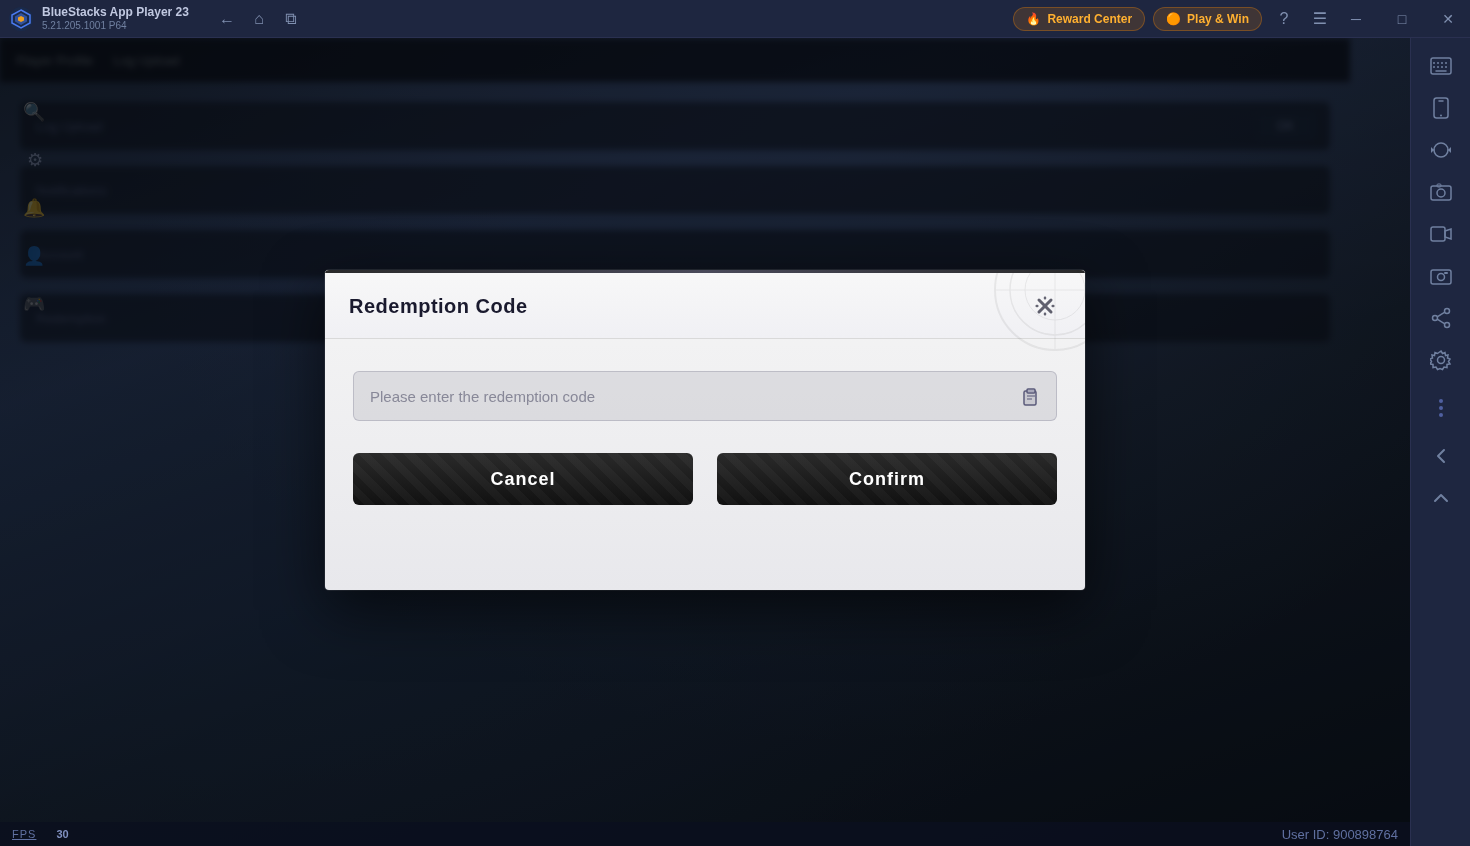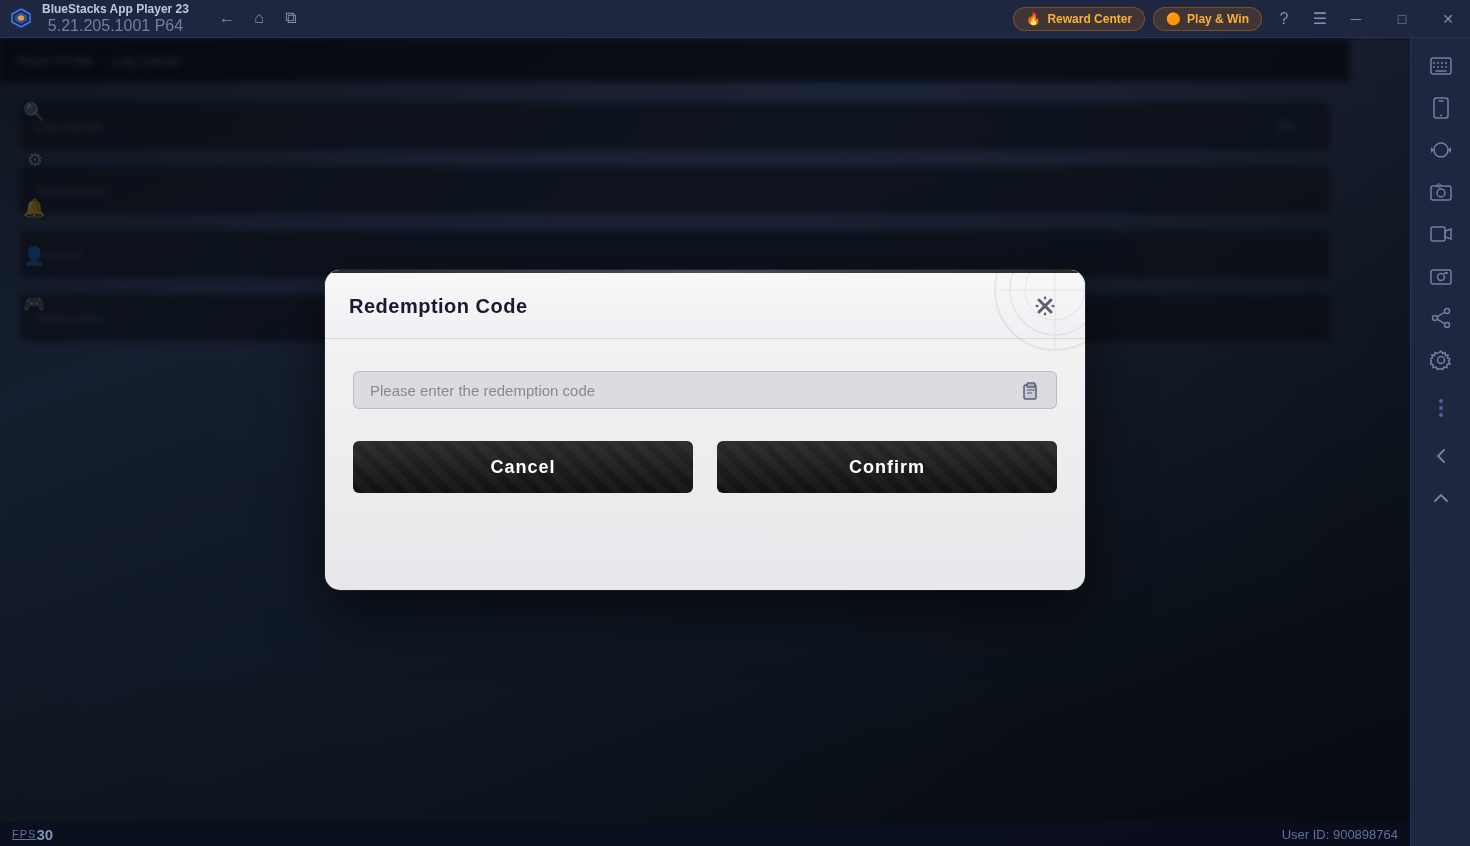--- a/index.html
+++ b/index.html
@@ -68,23 +68,22 @@
 
     .bs-app-name {
       color: #c0c8e0;
       font-size: 12px;
       font-weight: 600;
       line-height: 1.2;
     }
 
     .bs-version {
       color: #7080a0;
-      font-size: 16px;
+      font-size: 10px;
       line-height: 1.2;
-      text-align: center;
     }
 
     .titlebar-nav {
       display: flex;
       align-items: center;
       gap: 4px;
       margin-left: 16px;
     }
 
     .nav-btn {
@@ -266,22 +265,22 @@
 
     .fps-label {
       color: #6070a0;
       font-size: 11px;
       letter-spacing: 1px;
       text-decoration: underline;
     }
 
     .fps-value {
       color: #8090c0;
-      font-size: 15px;
-      margin-left: 0;
+      font-size: 11px;
+      margin-left: 20px;
       font-weight: bold;
     }
 
     .user-id {
       color: #6070a0;
       font-size: 13px;
       margin-left: auto;
     }
 
     
@@ -292,21 +291,21 @@
       right: 60px;
       bottom: 24px;
       display: flex;
       align-items: center;
       justify-content: center;
       z-index: 100;
     }
 
     .modal {
       background: linear-gradient(180deg, #f5f5f5 0%, #e8e8ec 100%);
-      border-radius: 15px;
+      border-radius: 4px;
       width: 760px;
       min-height: 320px;
       position: relative;
       box-shadow: 0 20px 60px rgba(0,0,0,0.6), 0 0 0 1px rgba(255,255,255,0.1);
       overflow: hidden;
     }
 
     .modal::before {
       content: '';
       position: absolute;
@@ -347,21 +346,21 @@
       padding: 32px 28px 28px;
     }
 
     .code-input-wrapper {
       position: relative;
       margin-bottom: 32px;
     }
 
     .code-input {
       width: 100%;
-      height: 38px;
+      height: 50px;
       background: rgba(160,160,170,0.25);
       border: 1.5px solid rgba(140,140,160,0.4);
       border-radius: 6px;
       padding: 0 48px 0 16px;
       font-size: 15px;
       color: #2a2a3a;
       outline: none;
     }
 
     .code-input::placeholder {

